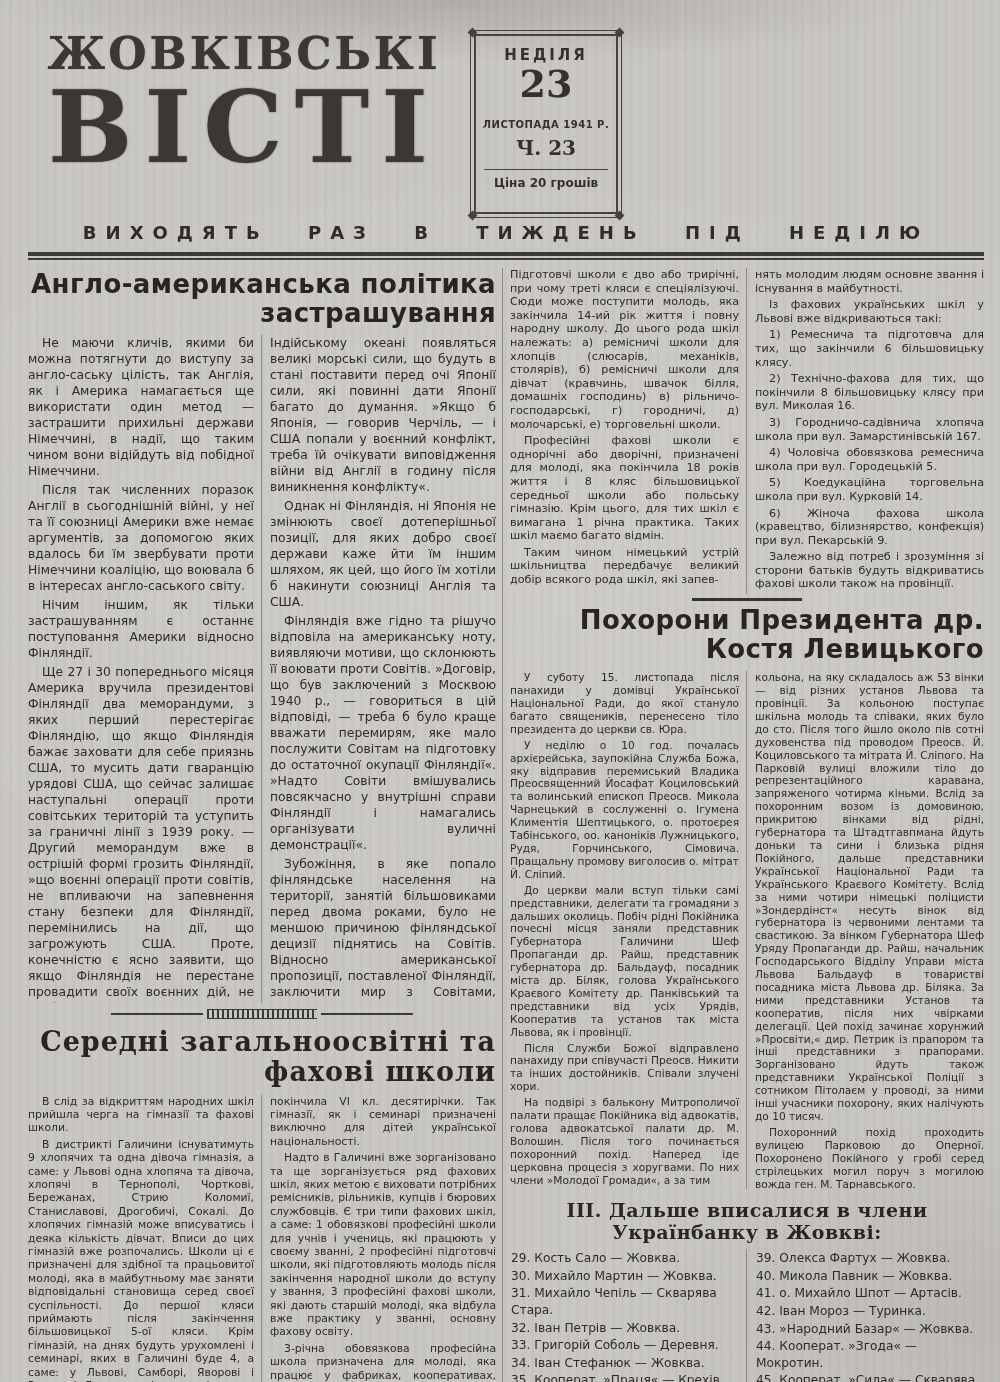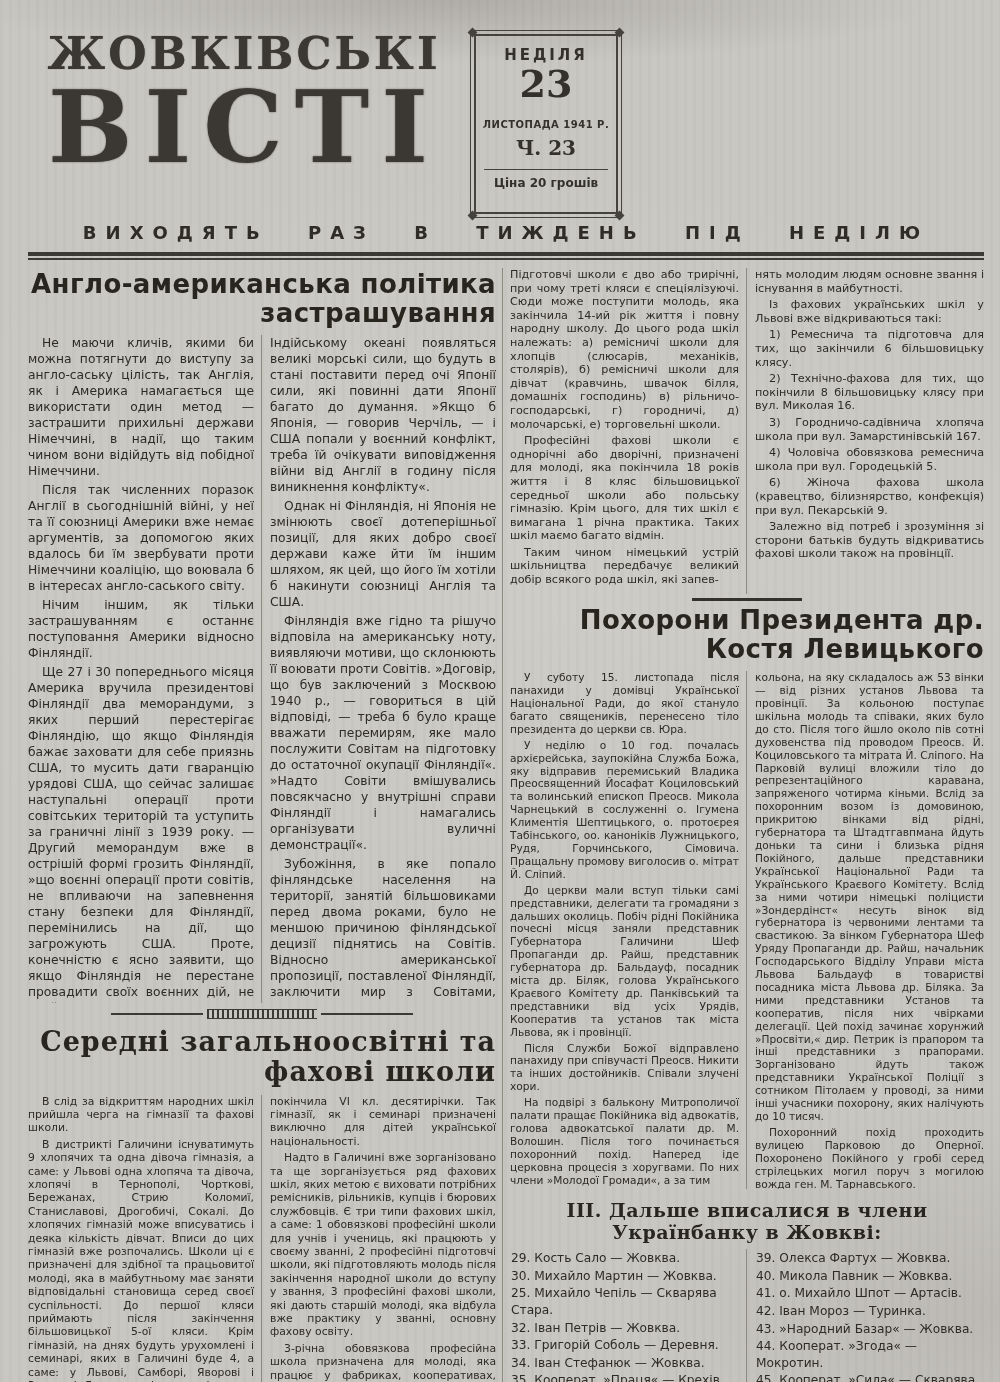--- a/index.html
+++ b/index.html
@@ -165,20 +165,21 @@
               <p>Професійні фахові школи є однорічні або дворічні, призначені для молоді, яка покінчила 18 років життя і 8 кляс більшовицької середньої школи або польську гімназію. Крім цього, для тих шкіл є вимагана 1 річна практика. Таких шкіл маємо багато відмін.</p>
               <p>Таким чином німецький устрій шкільництва передбачує великий добір всякого рода шкіл, які запев-</p>
             </div>
           <div class="col cont">
               <p>нять молодим людям основне звання і існування в майбутності.</p>
               <p>Із фахових українських шкіл у Львові вже відкриваються такі:</p>
               <p>1) Ремеснича та підготовча для тих, що закінчили 6 більшовицьку клясу.</p>
               <p>2) Технічно-фахова для тих, що покінчили 8 більшовицьку клясу при вул. Миколая 16.</p>
               <p>3) Городничо-садівнича хлопяча школа при вул. Замарстинівській 167.</p>
               <p>4) Чоловіча обовязкова ремеснича школа при вул. Городецькій 5.</p>
+              <p>5) Коедукаційна торговельна школа при вул. Курковій 14.</p>
               <p>6) Жіноча фахова школа (кравецтво, білизнярство, конфекція) при вул. Пекарській 9.</p>
               <p>Залежно від потреб і зрозуміння зі сторони батьків будуть відкриватись фахові школи також на провінції.</p>
             </div>
         </div>
         <div class="pre-rule"></div>
         <div class="headline">Похорони Президента др. Костя Левицького</div>
         <div class="cols funeral-cols">
           <div class="col">
               <p>У суботу 15. листопада після панахиди у домівці Української Національної Ради, до якої стануло багато священиків, перенесено тіло президента до церкви св. Юра.</p>
               <p>У неділю о 10 год. почалась архієрейська, заупокійна Служба Божа, яку відправив перемиський Владика Преосвященний Йосафат Коциловський та волинський епископ Преосв. Микола Чарнецький в сослуженні о. Ігумена Климентія Шептицького, о. протоєрея Табінського, оо. каноніків Лужницького, Рудя, Горчинського, Сімовича. Пращальну промову виголосив о. мітрат Й. Сліпий.</p>
@@ -189,21 +190,21 @@
           <div class="col cont">
               <p>кольона, на яку складалось аж 53 вінки — від різних установ Львова та провінції. За кольоною поступає шкільна молодь та співаки, яких було до сто. Після того йшло около пів сотні духовенства під проводом Преосв. Й. Коциловського та мітрата Й. Сліпого. На Парковій вулиці вложили тіло до репрезентаційного каравана, запряженого чотирма кіньми. Вслід за похоронним возом із домовиною, прикритою вінками від рідні, губернатора та Штадтгавпмана йдуть доньки та сини і близька рідня Покійного, дальше представники Української Національної Ради та Українського Краєвого Комітету. Вслід за ними чотири німецькі поліцисти »Зондердінст« несуть вінок від губернатора із червоними лентами та свастикою. За вінком Губернатора Шеф Уряду Пропаганди др. Райш, начальник Господарського Відділу Управи міста Львова Бальдауф в товаристві посадника міста Львова др. Біляка. За ними представники Установ та кооператив, після них чвірками делегації. Цей похід зачинає хорунжий »Просвіти,« дир. Петрик із прапором та інші представники з прапорами. Зорганізовано йдуть також представники Української Поліції з сотником Пітолаєм у проводі, за ними інші учасники похорону, яких налічують до 10 тисяч.</p>
               <p>Похоронний похід проходить вулицею Парковою до Оперної. Похоронено Покійного у гробі серед стрілецьких могил поруч з могилою вожда ген. М. Тарнавського.</p>
             </div>
         </div>
         <div class="bank-head">ІІІ. Дальше вписалися в члени Українбанку в Жовкві:</div>
         <div class="cols bank-cols">
           <div class="col">
               <p>29. Кость Сало — Жовква.</p>
               <p>30. Михайло Мартин — Жовква.</p>
-              <p>25. Михайло Чепіль — Скварява Стара.</p>
+              <p>31. Михайло Чепіль — Скварява Стара.</p>
               <p>32. Іван Петрів — Жовква.</p>
               <p>33. Григорій Соболь — Деревня.</p>
               <p>34. Іван Стефанюк — Жовква.</p>
               <p>35. Кооперат. »Праця« — Крехів.</p>
               <p>36. Кооперат. »Зоря« — Замочок.</p>
             </div>
           <div class="col">
               <p>39. Олекса Фартух — Жовква.</p>
               <p>40. Микола Павник — Жовква.</p>
               <p>41. о. Михайло Шпот — Артасів.</p>

